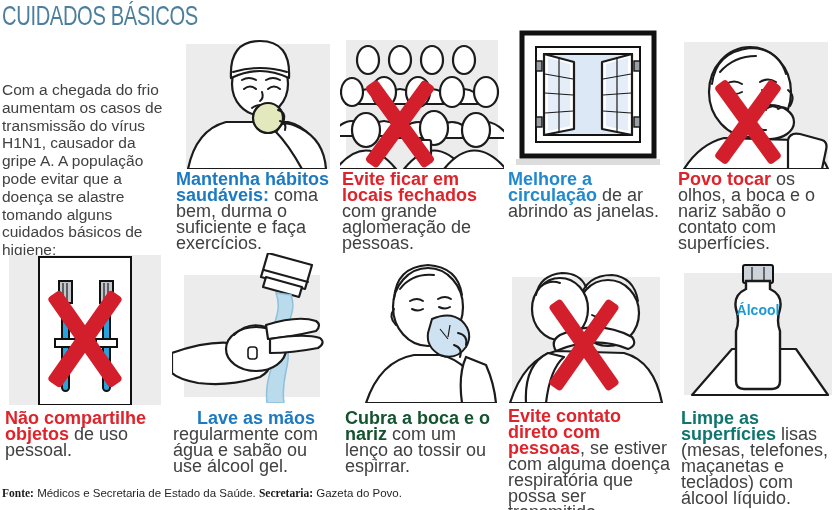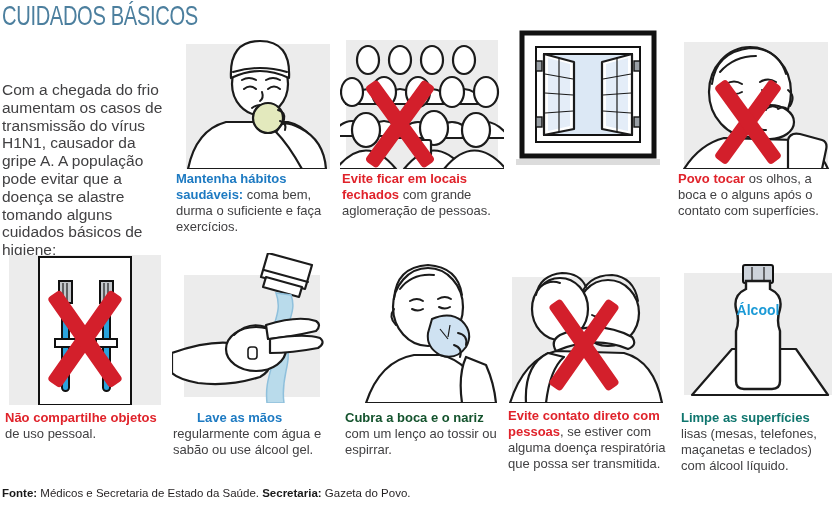--- a/index.html
+++ b/index.html
@@ -2,24 +2,24 @@
 <html><head>
 <meta charset="utf-8">
 <style>
   html,body{margin:0;padding:0;background:#fff;}
   .stage{position:relative;width:835px;height:510px;background:#fff;overflow:hidden;
          font-family:"Liberation Sans",sans-serif;color:#414042;}
   .title{position:absolute;left:2px;top:0px;font-size:28px;font-weight:400;color:#4c7f9e;
          letter-spacing:-0.5px;transform:scaleX(0.72);transform-origin:0 0;white-space:nowrap;}
   .intro{position:absolute;left:2px;top:37px;width:171px;font-size:15.5px;line-height:17.8px;color:#414042;margin-top:44px;}
   .ill{position:absolute;}
-  .caption{position:absolute;font-size:13px;line-height:16px;color:#414042;}
+  .caption{position:absolute;font-size:18px;line-height:16px;color:#414042;}
   .caption .lead{font-weight:bold;}
   .footer{position:absolute;left:2px;top:487px;font-size:11.5px;color:#231f20;}
-  .footer .b{font-weight:bold;color:#1a1a1a;}
+  .footer .b{font-weight:bold;color:#1a1a1a;font-family:Liberation Serif, serif;}
   svg .ln{fill:#fff;stroke:#1b1b1b;stroke-width:2.2;stroke-linejoin:round;stroke-linecap:round;}
   svg .ln2{fill:none;stroke:#1b1b1b;stroke-width:2;stroke-linejoin:round;stroke-linecap:round;}
   svg .thin{fill:none;stroke:#1b1b1b;stroke-width:1.2;}
   svg .xbar{fill:#d31f2b;}
 </style>
 </head>
 <body>
 
 <div class="stage">
 
@@ -237,22 +237,25 @@
     <path d="M68 28 L68 36 Q55 42 58 56 Q62 68 58 78 L58 128 Q58 136 66 136 L94 136 Q102 136 102 128 L102 78 Q98 68 102 56 Q105 42 92 36 L92 28 Z" fill="#fff" stroke="#1b1b1b" stroke-width="2.4"></path>
     <text x="80" y="62" text-anchor="middle" font-size="14" font-weight="bold" fill="#1b9ad6">Álcool</text>
   </svg>
 
   <div class="caption" style="left:176px;top:171px;width:158px">
     <span class="lead" style="color: rgb(29, 122, 194);">Mantenha hábitos saudáveis:</span><span> coma bem, durma o suficiente e faça exercícios.</span>
   </div>
   <div class="caption" style="left:342px;top:171px;width:158px">
     <span class="lead" style="color: rgb(224, 35, 43);">Evite ficar em locais fechados</span><span> com grande aglomeração de pessoas.</span>
   </div>
+  <div class="caption" style="left:508px;top:171px;width:162px">
+    <span class="lead" style="color: rgb(35, 137, 207);">Melhore a circulação</span><span> de ar abrindo as janelas.</span>
+  </div>
   <div class="caption" style="left:678px;top:171px;width:156px">
-    <span class="lead" style="color: rgb(224, 35, 43);">Povo tocar</span><span> os olhos, a boca e o alguns após o contato com superfícies.</span>
+    <span class="lead" style="color: rgb(224, 35, 43);">Povo tocar</span><span> os olhos, a boca e o nariz sabão o contato com superfícies.</span>
   </div>
   <div class="caption" style="left:5px;top:410px;width:160px">
     <span class="lead" style="color: rgb(224, 35, 43);">Não compartilhe objetos</span><span> de uso pessoal.</span>
   </div>
   <div class="caption" style="left:173px;top:410px;width:160px">
     <span class="lead" style="color: rgb(29, 122, 194); padding-left: 24px;">Lave as mãos</span><span> regularmente com água e sabão ou use álcool gel.</span>
   </div>
   <div class="caption" style="left:345px;top:410px;width:158px">
     <span class="lead" style="color: #14532d;">Cubra a boca e o nariz</span><span> com um lenço ao tossir ou espirrar.</span>
   </div>

